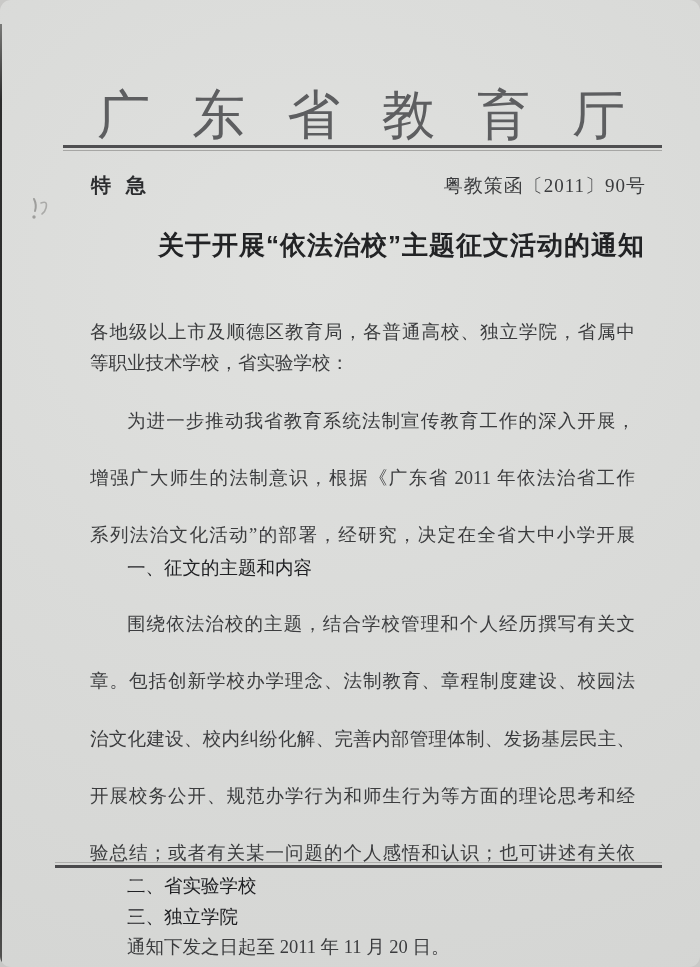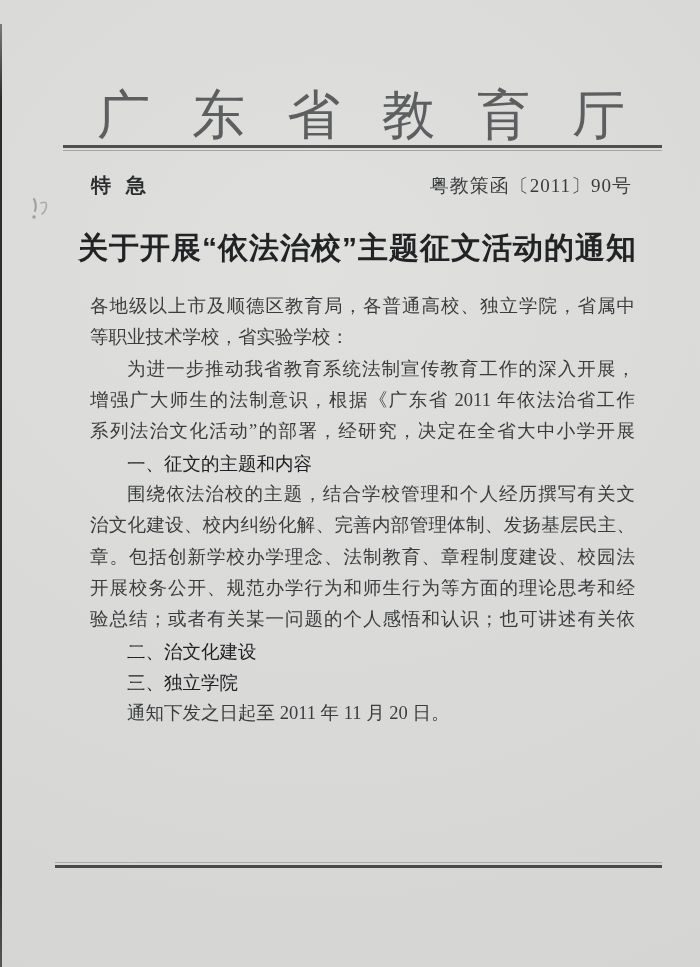--- a/index.html
+++ b/index.html
@@ -4,20 +4,21 @@
 <style>
   html, body { margin: 0; padding: 0; background: #c9c9c7; }
   #paper {
     position: relative;
     width: 700px;
     height: 967px;
     overflow: hidden;
     background:
       radial-gradient(ellipse 130% 85% at 45% 28%, #e0e1df 0%, #dadbd9 45%, #d4d5d3 100%);
     font-family: "Liberation Serif", "DejaVu Serif", serif;
+    border-radius: 11px;
   }
   
   .scan-edge {
     position: absolute; left: 0; top: 24px; bottom: 0; width: 2px;
     background: linear-gradient(#7a7a78, #2c2c2c 8%, #303030 90%, #565654);
   }
   
   .agency {
     position: absolute; left: 97px; top: 80px;
     font-size: 53px; font-weight: 500; letter-spacing: 42px;
@@ -28,38 +29,38 @@
   .rule-top .dark { height: 3px; background: #4f4f51; }
   .rule-top .lite { height: 1px; background: #a6a6a4; margin-top: 2px; }
   
   .urgency {
     position: absolute; left: 91px; top: 172px;
     font-size: 20px; font-weight: bold; letter-spacing: 15px;
     color: #2c2d2f;
     font-family: "Liberation Sans", "DejaVu Sans", sans-serif;
   }
   .docnum {
-    position: absolute; right: 68px; top: 173px;
+    position: absolute; right: 54px; top: 173px;
     font-size: 19px; color: #3a3b3d; letter-spacing: 1px;
   }
   
   .title {
     position: absolute; left: 70px; top: 228px; width: 575px;
-    text-align: center; font-size: 30px; font-weight: bold;
+    text-align: right; font-size: 26px; font-weight: bold;
     letter-spacing: 1px; color: #222325;
     font-family: "Liberation Sans", "DejaVu Sans", sans-serif;
   }
   
   .body-block {
     position: absolute; left: 90px; top: 291px; width: 545px;
     font-size: 18.5px; color: #3b3c3e;
   }
   .line { height: 31.35px; line-height: 31.35px; overflow: hidden; }
   .indent { text-indent: 2em; }
-  .fill { text-align: justify; text-align-last: justify; }
+  .fill { text-align: justify; text-align-last: justify; margin-top: 26px; }
   .heading {
     font-family: "Liberation Sans", "DejaVu Sans", sans-serif;
     font-weight: normal; color: #202124;
   }
   
   .rule-bottom { position: absolute; left: 55px; top: 862px; width: 607px; }
   .rule-bottom .lite { height: 1px; background: #aeaeac; }
   .rule-bottom .dark { height: 3px; background: #4a4a4c; margin-top: 2px; }
   
   .smudge { position: absolute; left: 27px; top: 196px; opacity: 0.75; }
@@ -93,25 +94,25 @@
   <div class="title">关于开展“依法治校”主题征文活动的通知</div>
 
   <div class="body-block">
     <div class="line fill">各地级以上市及顺德区教育局，各普通高校、独立学院，省属中</div>
     <div class="line">等职业技术学校，省实验学校：</div>
     <div class="line indent fill">为进一步推动我省教育系统法制宣传教育工作的深入开展，</div>
     <div class="line fill">增强广大师生的法制意识，根据《广东省 2011 年依法治省工作</div>
     <div class="line fill">系列法治文化活动”的部署，经研究，决定在全省大中小学开展</div>
     <div class="line indent heading">一、征文的主题和内容</div>
     <div class="line indent fill">围绕依法治校的主题，结合学校管理和个人经历撰写有关文</div>
+    <div class="line fill">章。包括创新学校办学理念、法制教育、章程制度建设、校园法</div>
     <div class="line fill">治文化建设、校内纠纷化解、完善内部管理体制、发扬基层民主、</div>
-    <div class="line fill">章。包括创新学校办学理念、法制教育、章程制度建设、校园法</div>
     <div class="line fill">开展校务公开、规范办学行为和师生行为等方面的理论思考和经</div>
     <div class="line fill">验总结；或者有关某一问题的个人感悟和认识；也可讲述有关依</div>
-    <div class="line indent heading">二、治文化建设</div>
+    <div class="line indent heading">二、省实验学校</div>
     <div class="line indent heading">三、独立学院</div>
     <div class="line indent">通知下发之日起至 2011 年 11 月 20 日。</div>
   </div>
 
   <div class="rule-bottom">
     <div class="lite"></div>
     <div class="dark"></div>
   </div>
 
 </div>

